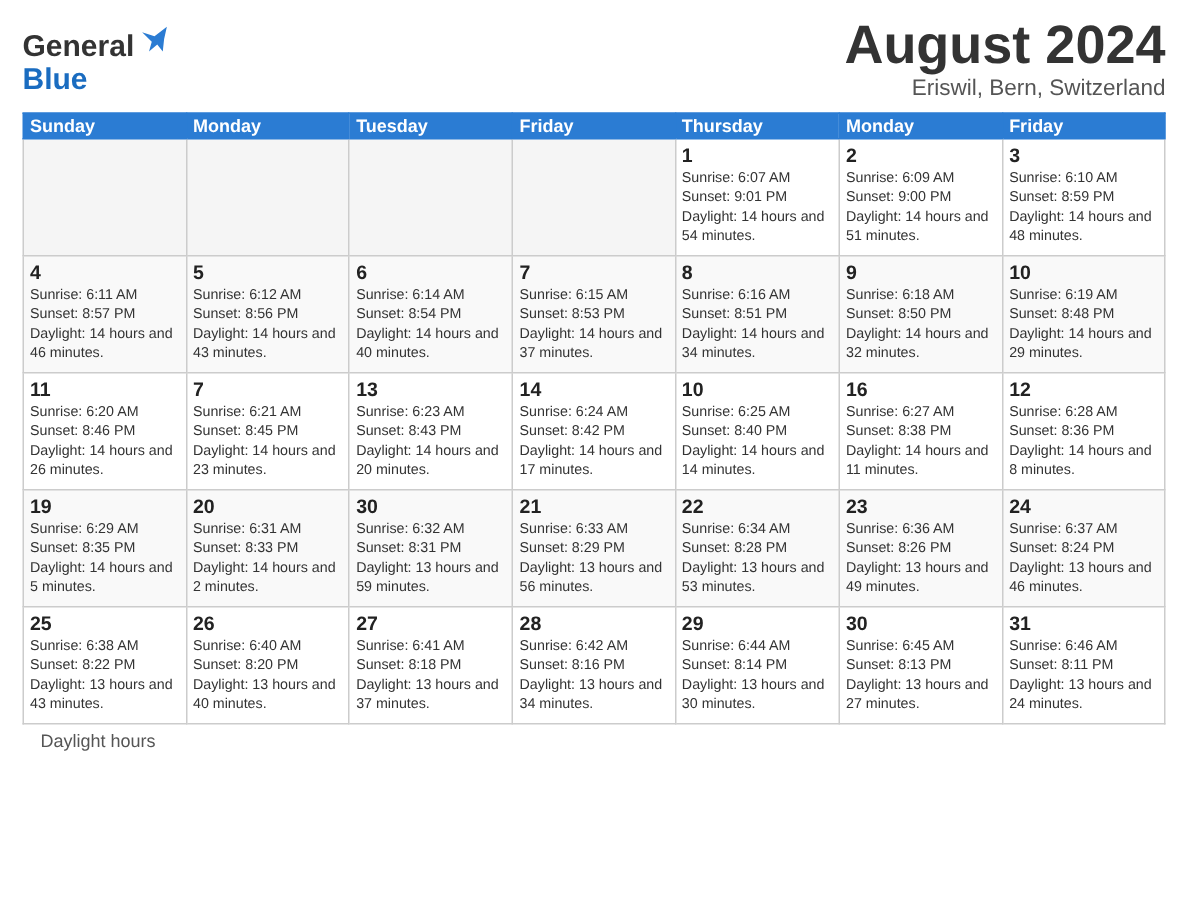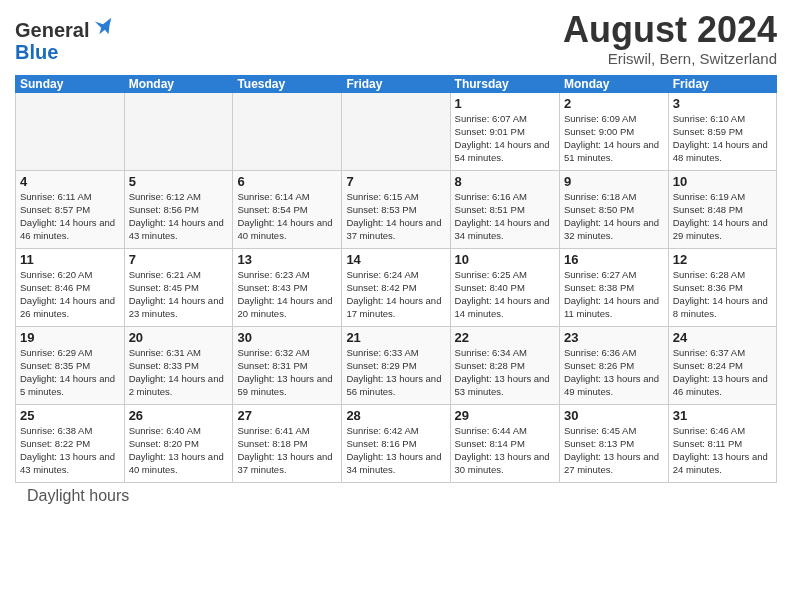--- a/index.html
+++ b/index.html
@@ -87,21 +87,21 @@
       display: block;
       margin-bottom: 1px;
       color: #222;
     }
     .day-info {
       line-height: 1.4;
       color: #333;
     }
     .footer-note {
       margin-top: 4px;
-      font-size: 16px;
+      font-size: 12px;
       color: #555;
       padding-left: 12px;
     }
   </style>
 </head>
 <body>
 
 <div class="page">
   <div class="header">
     <div class="logo">

